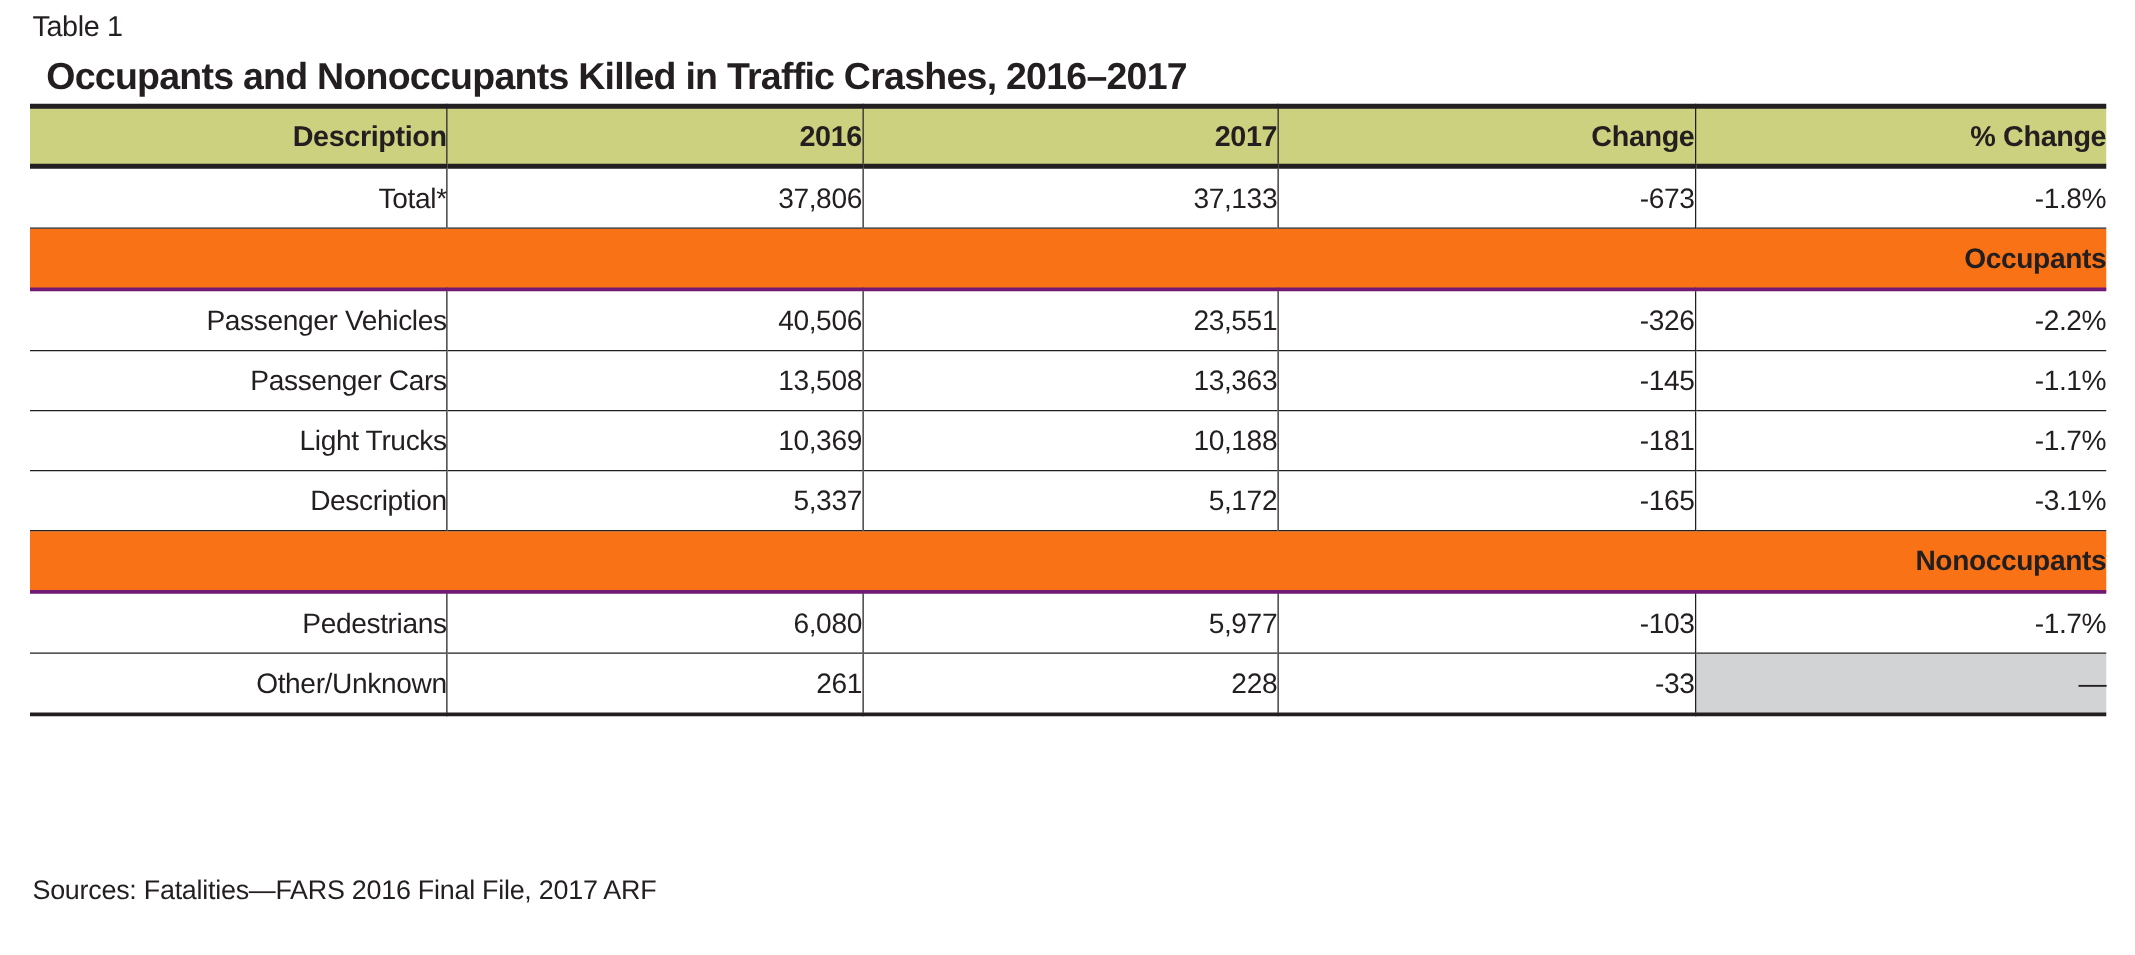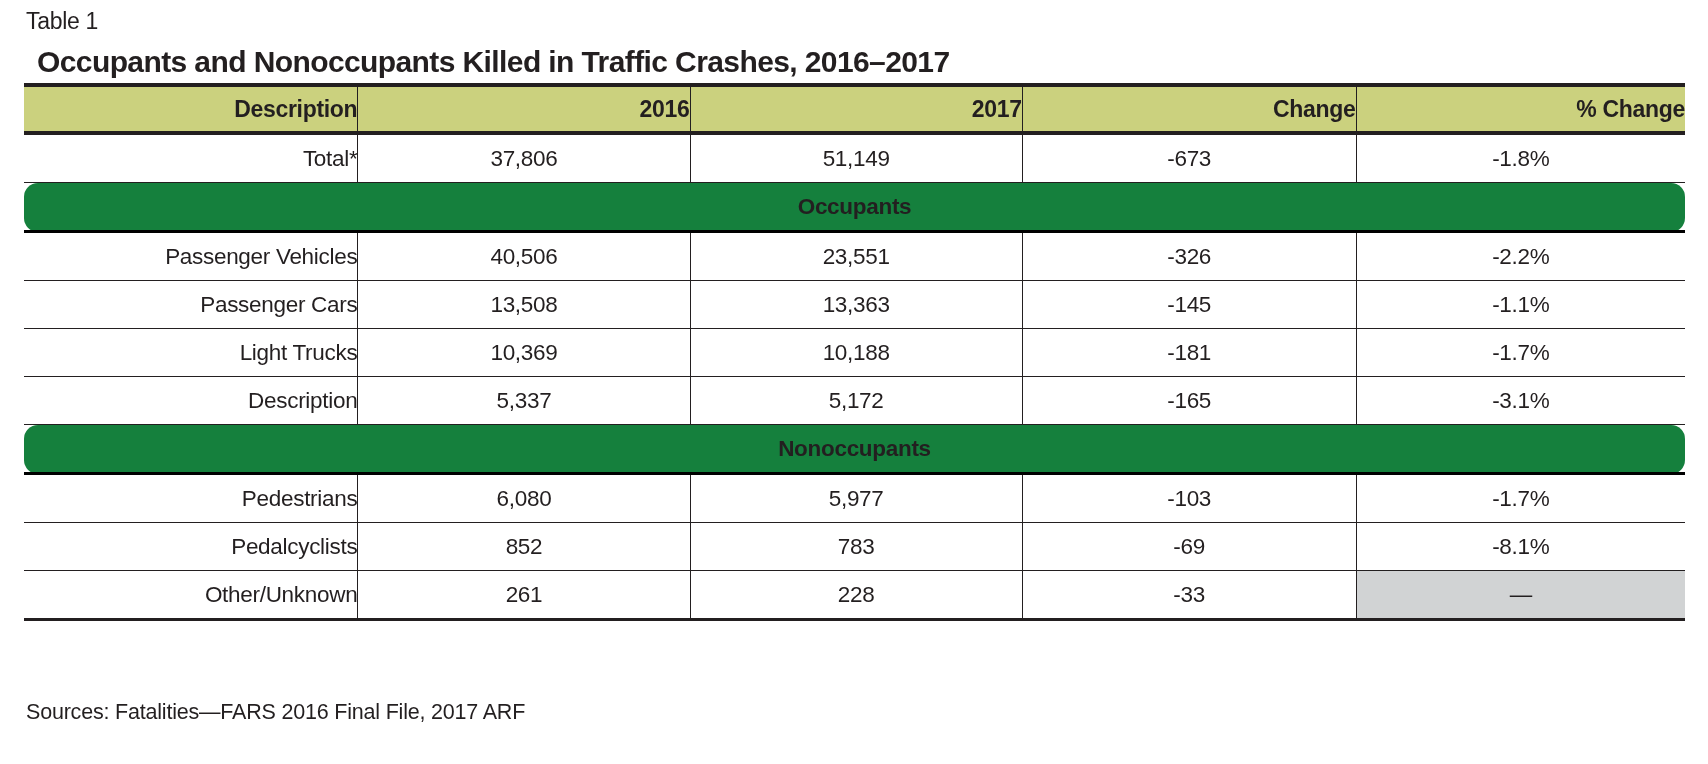--- a/index.html
+++ b/index.html
@@ -32,33 +32,32 @@
       background: #cbd17e;
       height: 44px;
       font-size: 23px; font-weight: 700; letter-spacing: -0.3px;
       text-align: right;
       border-bottom: 4px solid #231f20;
     }
     table.data th + th, table.data td + td { border-left: 1.5px solid #231f20; }
     table.data td {
       height: 47px;
       font-size: 22.5px; letter-spacing: -0.3px;
-      text-align: center;
+      text-align: right;
       border-top: 1.5px solid #231f20;
       background: #ffffff;
     }
     table.data td.desc { text-align: right; padding-left: 9px; }
     table.data td.indent { padding-left: 38px; margin-top: 10px; }
     table.data tr.section td {
-      background: #15803d;
+      background: #f97316;
       font-weight: 700;
       height: 47px;
       border-top: 1.5px solid #231f20;
-      border-bottom: 3px solid #000000;
-      border-radius: 14px;
+      border-bottom: 3px solid #701a75;
     }
     table.data td.gray { background: #d1d3d4; }
     .footnotes {
       position: absolute; left: 26px; top: 698px;
       font-size: 21.5px; letter-spacing: -0.2px; line-height: 1.36;
     }
   </style>
 </head>
 <body>
 
@@ -81,21 +80,21 @@
         <th>2016</th>
         <th>2017</th>
         <th>Change</th>
         <th>% Change</th>
       </tr>
     </thead>
     <tbody>
       <tr>
         <td class="desc">Total*</td>
         <td>37,806</td>
-        <td>51,149</td>
+        <td>37,133</td>
         <td>-673</td>
         <td>-1.8%</td>
       </tr>
 
       <tr class="section">
         <td colspan="5">Occupants</td>
       </tr>
 
       <tr>
         <td class="desc">Passenger Vehicles</td>
@@ -135,27 +134,20 @@
       </tr>
 
       <tr>
         <td class="desc">Pedestrians</td>
         <td>6,080</td>
         <td>5,977</td>
         <td>-103</td>
         <td>-1.7%</td>
       </tr>
 
-      <tr>
-        <td class="desc">Pedalcyclists</td>
-        <td>852</td>
-        <td>783</td>
-        <td>-69</td>
-        <td>-8.1%</td>
-      </tr>
 
       <tr>
         <td class="desc">Other/Unknown</td>
         <td>261</td>
         <td>228</td>
         <td>-33</td>
         <td class="gray">—</td>
       </tr>
     </tbody>
   </table>

